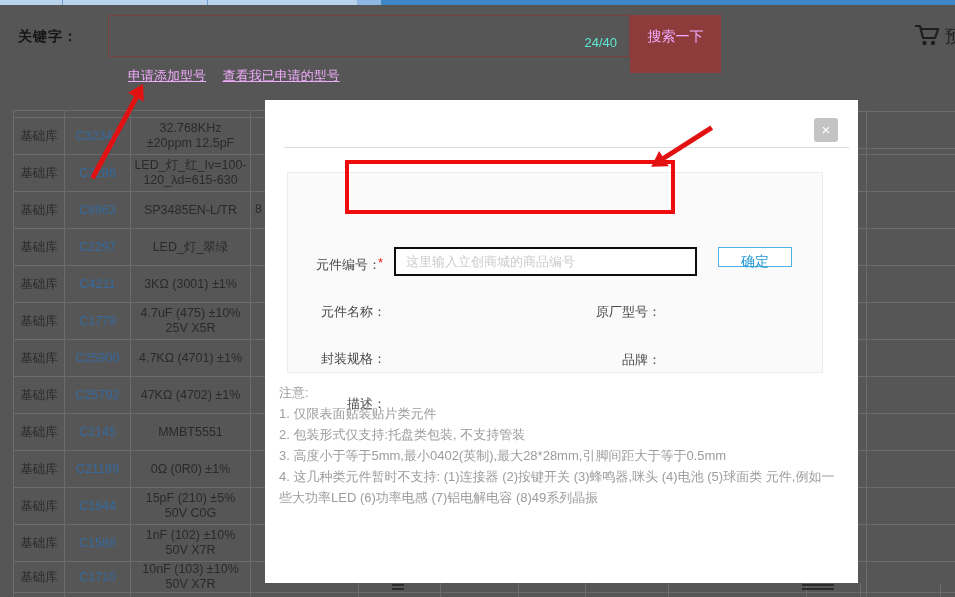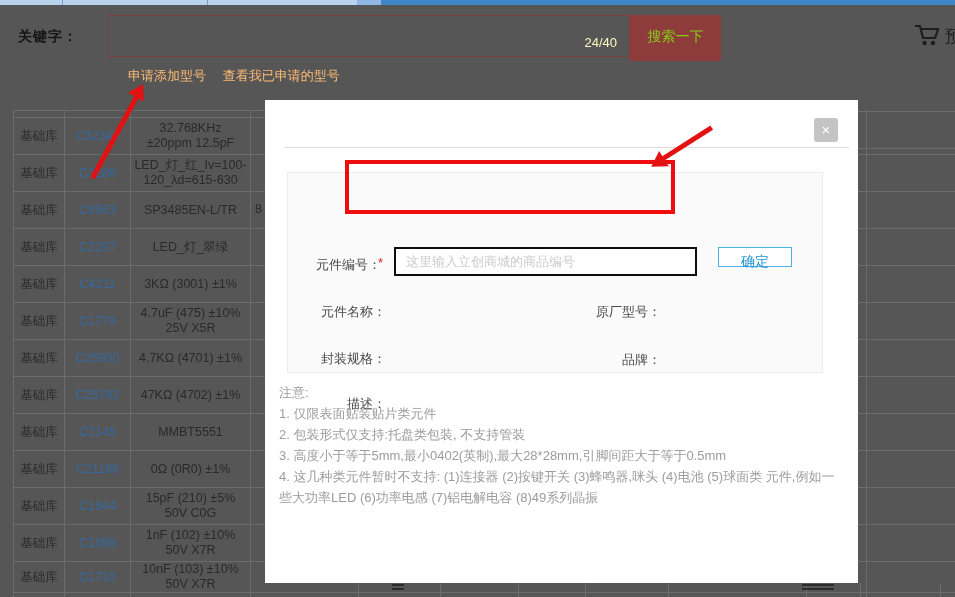--- a/index.html
+++ b/index.html
@@ -16,27 +16,27 @@
   .strip .seg-active { position:absolute; top:0; left:357px; width:24px; height:5px; background:#8fb7e4; }
   .strip .seg-blue { position:absolute; top:0; left:381px; width:574px; height:5px; background:#3f86c8; }
 
   
   .search-label { position:absolute; left:18px; top:28px; font-size:14px; font-weight:bold; color:#161616; letter-spacing:1px; }
   .search-input {
     position:absolute; left:108px; top:15px; width:522px; height:42px;
     border:1px solid #7b403c; background:transparent;
   }
   .search-placeholder { position:absolute; left:14px; top:11px; font-size:14px; color:#8a8a8a; }
-  .search-counter { position:absolute; right:12px; bottom:6px; font-size:13px; color:#fef9c3; }
+  .search-counter { position:absolute; right:12px; bottom:6px; font-size:13px; color:#5eead4; }
   .search-btn {
-    position:absolute; left:630px; top:15px; width:91px; height:46px;
-    background:#8e3b3b; color:#84cc16; font-size:14px; text-align:center; line-height:42px;
+    position:absolute; left:630px; top:15px; width:91px; height:58px;
+    background:#8e3b3b; color:#f0abfc; font-size:14px; text-align:center; line-height:42px;
   }
   .apply-links { position:absolute; left:128px; top:67px; font-size:13px; }
-  .apply-links a { color:#fdba74; margin-right:13px; cursor:pointer; }
+  .apply-links a { color:#f0abfc; text-decoration:underline; margin-right:13px; cursor:pointer; }
   .cart { position:absolute; left:912px; top:21px; }
   .cart-char { position:absolute; left:945px; top:25px; font-size:17px; color:#1e1e1e; width:10px; overflow:hidden; white-space:nowrap; }
 
   
   .parts-table {
     position:absolute; left:13px; top:110px; width:252px; height:487px;
     border-top:1px solid #6c6c6c; border-left:1px solid #6c6c6c;
     overflow:hidden;
   }
   .t-row { display:flex; width:420px; border-bottom:1px solid #6c6c6c; }

